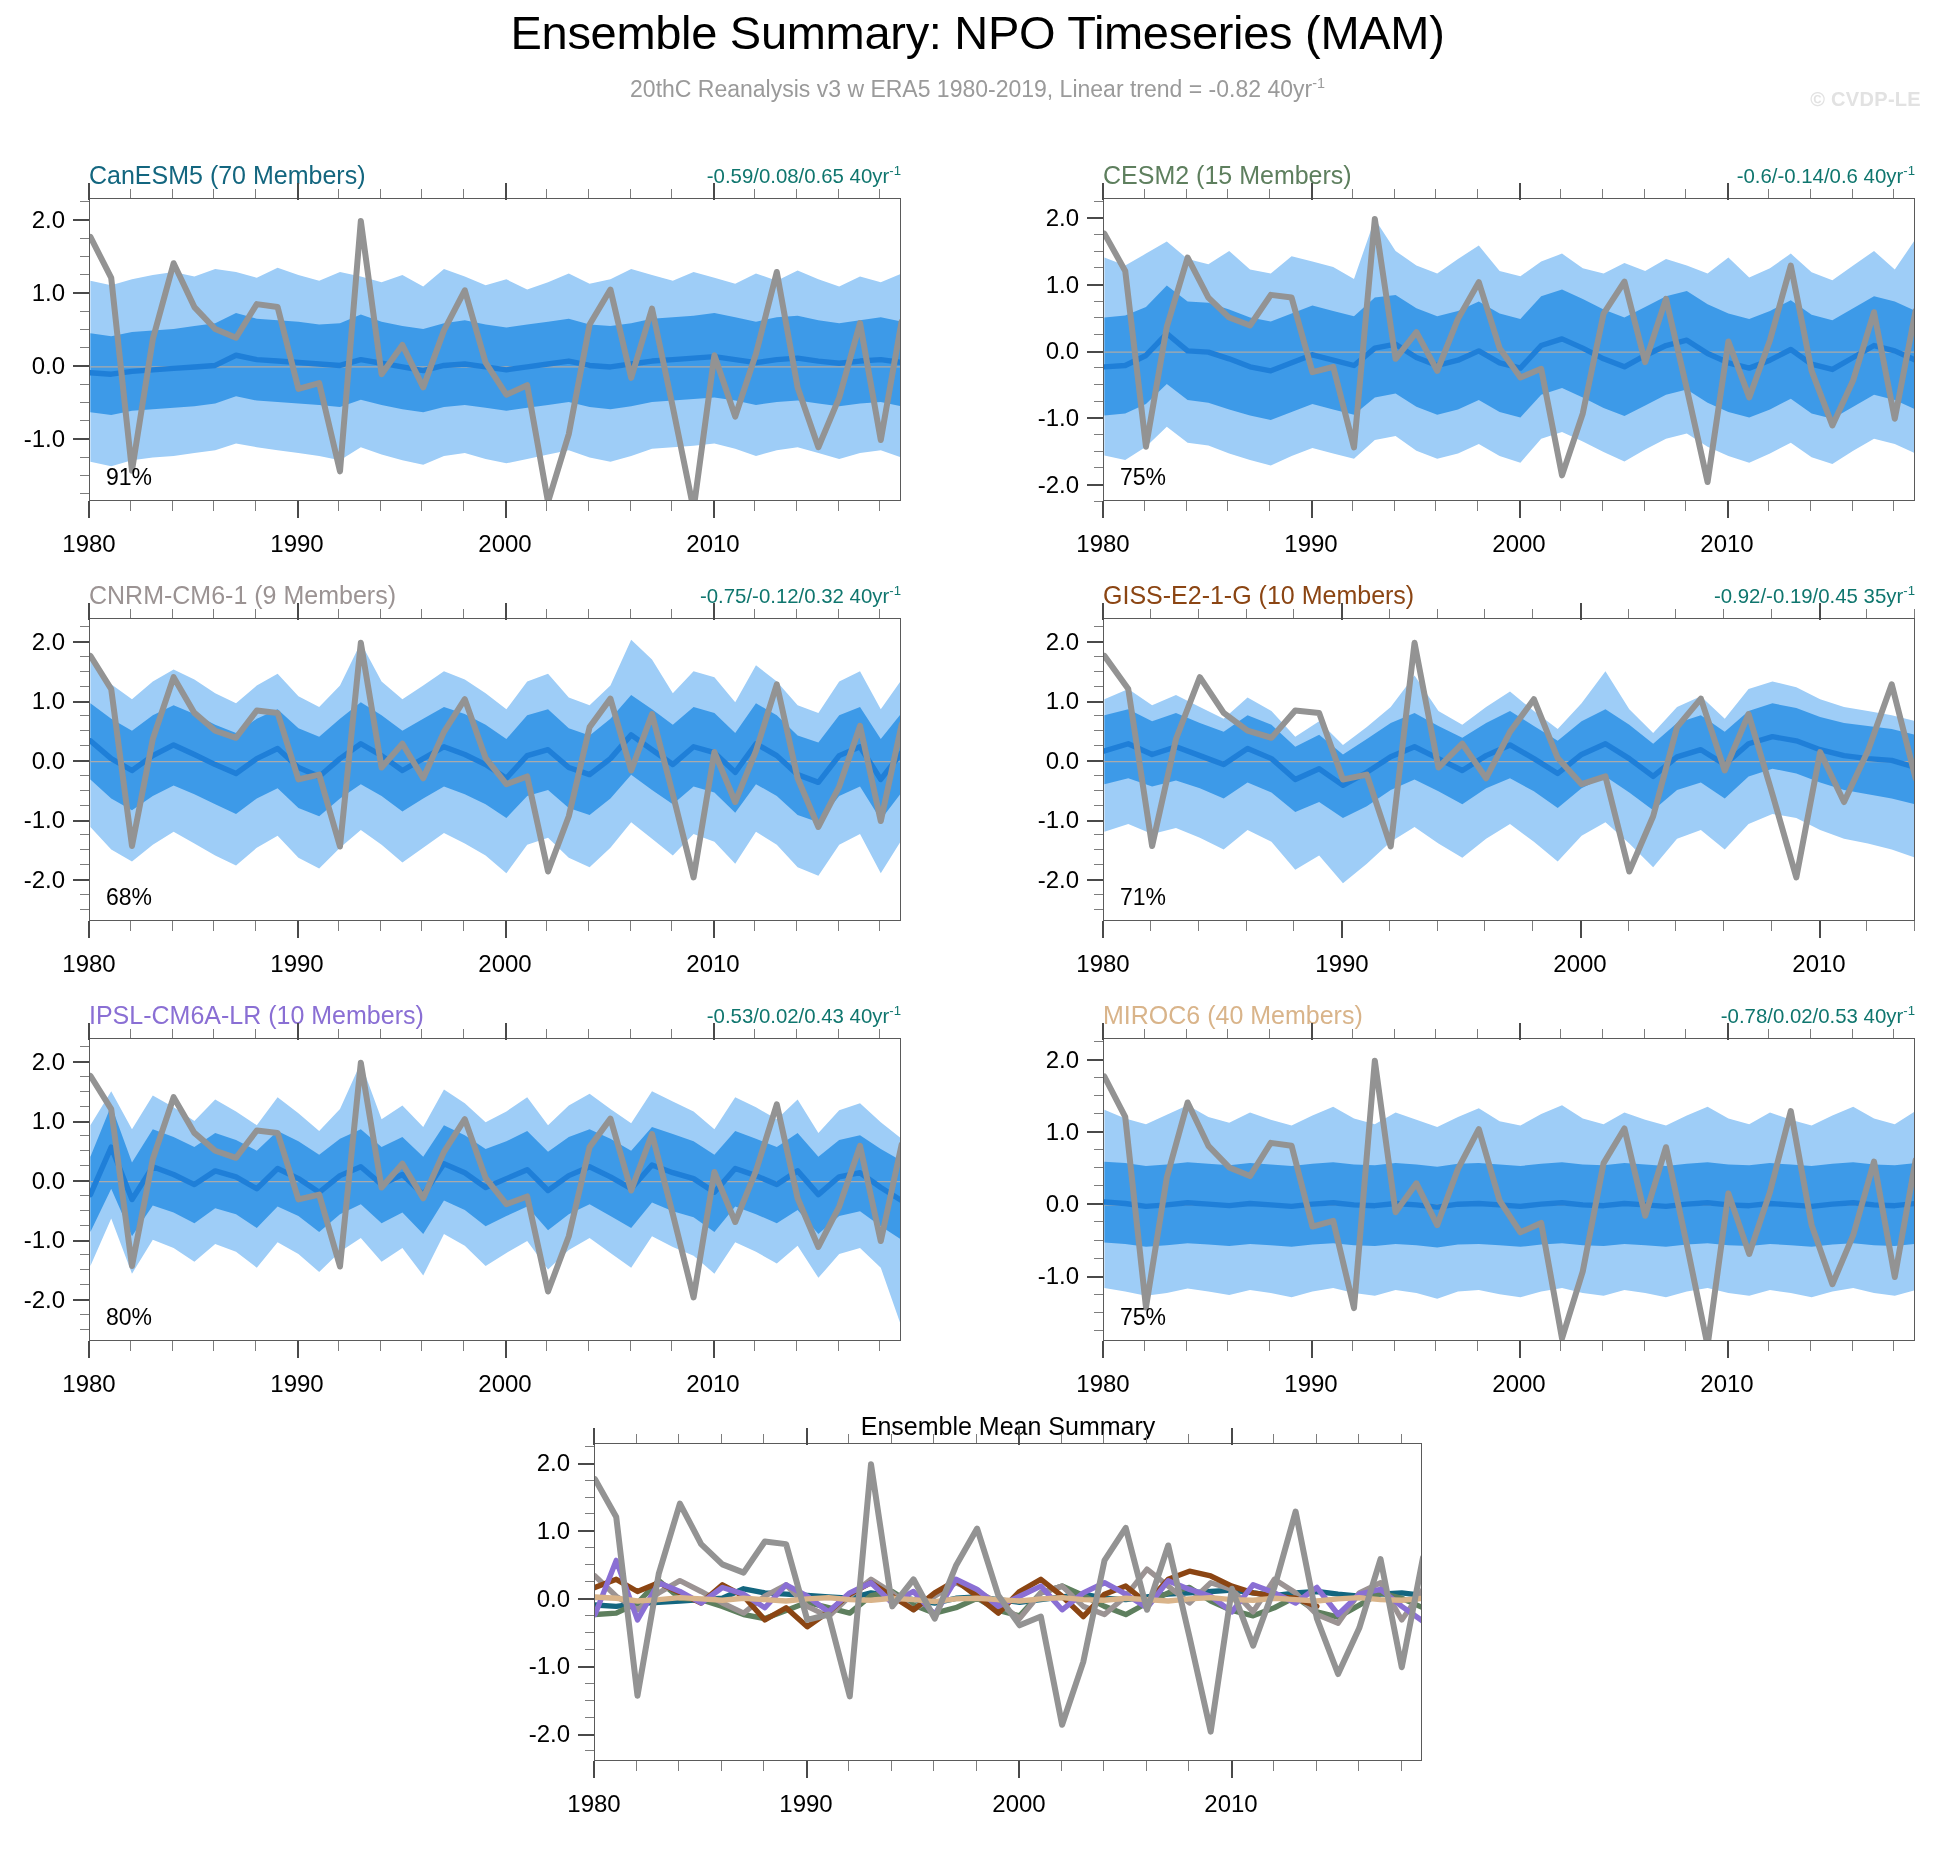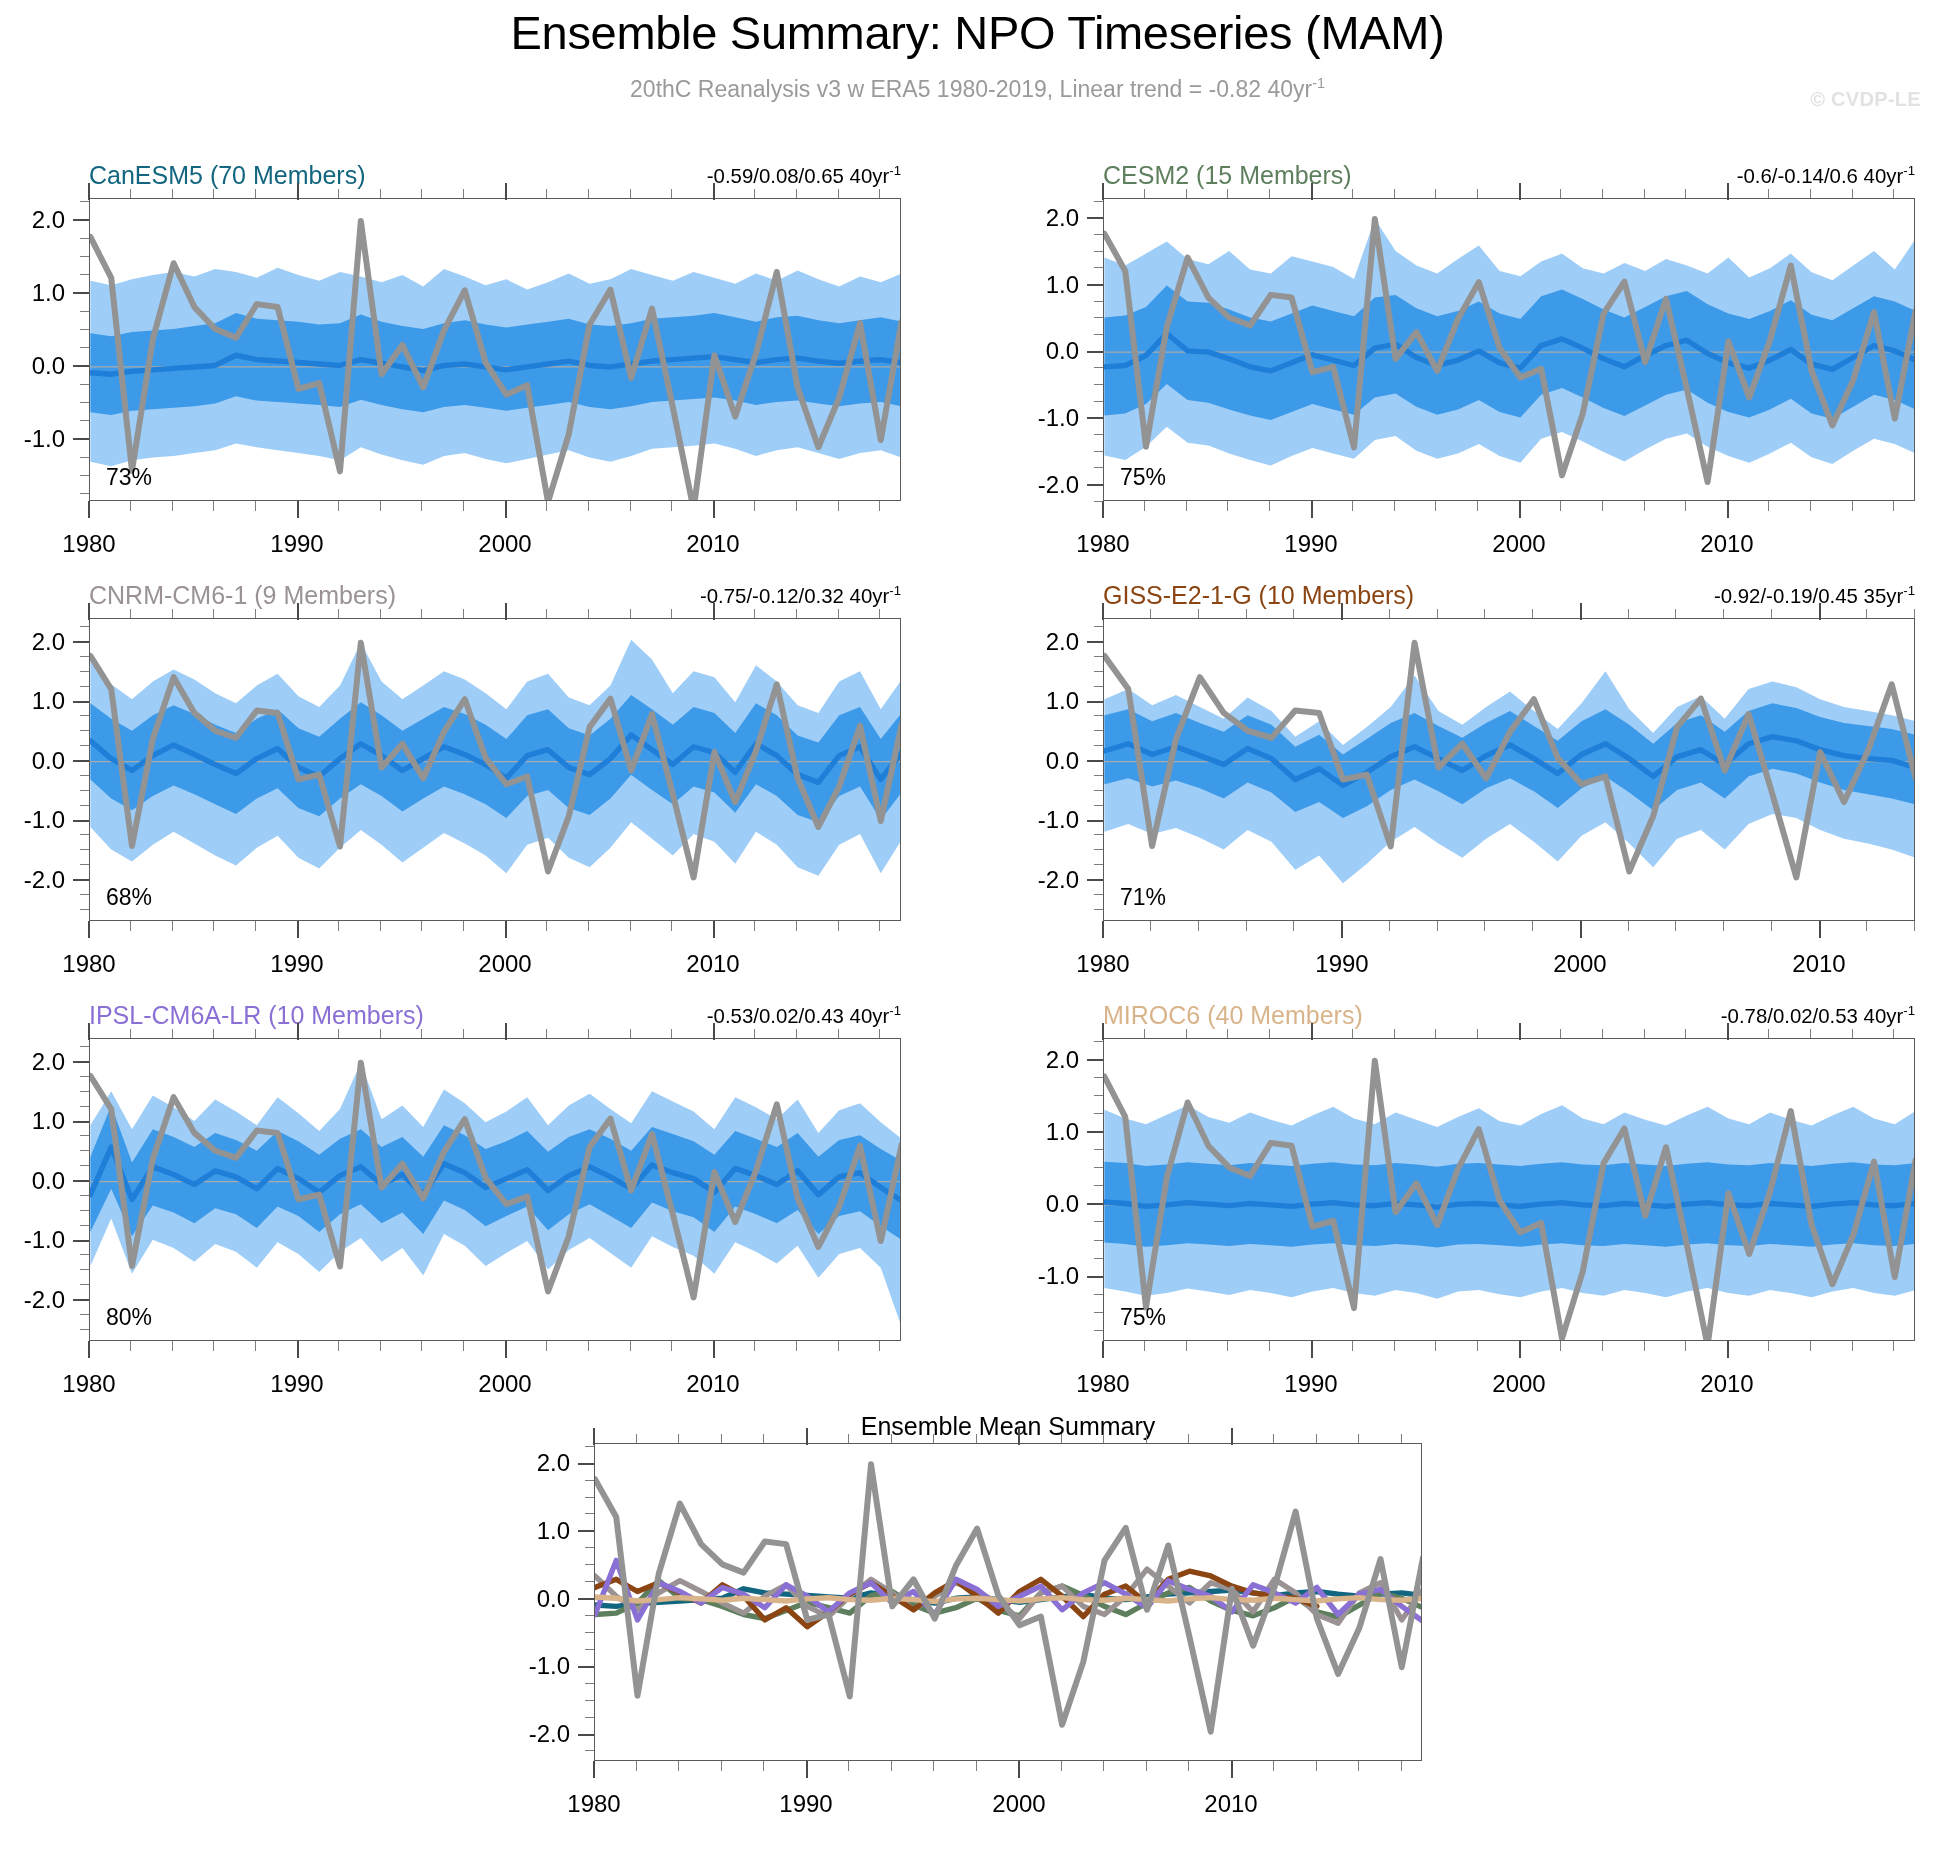--- a/index.html
+++ b/index.html
@@ -54,21 +54,21 @@
     position: absolute;
     left: 0;
     top: 0;
     font-size: 25px;
     white-space: nowrap;
   }
   .panel-trend {
     position: absolute;
     top: 2.4px;
     font-size: 20.4px;
-    color: #000000;
+    color: #0f766e;
     white-space: nowrap;
   }
   .panel-trend sup { font-size: 13.2px; }
 
   .plotbox {
     position: absolute;
     box-sizing: border-box;
     border: 1.8px solid #5a5a5a;
     background: #ffffff;
     overflow: hidden;
@@ -219,21 +219,21 @@
         <div class="xminor-tick" style="left: 374px; top: 0px;"></div>
         <div class="xminor-tick" style="left: 457px; top: 0px;"></div>
         <div class="xminor-tick" style="left: 499px; top: 0px;"></div>
         <div class="xminor-tick" style="left: 541px; top: 0px;"></div>
         <div class="xminor-tick" style="left: 582px; top: 0px;"></div>
         <div class="xminor-tick" style="left: 665px; top: 0px;"></div>
         <div class="xminor-tick" style="left: 707px; top: 0px;"></div>
         <div class="xminor-tick" style="left: 749px; top: 0px;"></div>
         <div class="xminor-tick" style="left: 790px; top: 0px;"></div>
       </div>
-      <div class="pct-label" style="left: 17px; top: 303px;">73%</div>
+      <div class="pct-label" style="left: 17px; top: 303px;">91%</div>
     </div>
     <div class="panel" style="left: 1103px; top: 161px; width: 812px;">
       <div class="panel-title" style="color: rgb(94, 127, 94);">CESM2 (15 Members)</div>
       <div class="panel-trend" style="right: 0px;"><span>-0.6/-0.14/0.6 40yr</span><sup>-1</sup></div>
       <div class="plotbox" style="left: 0px; top: 37px; width: 812px; height: 303px;">
         <svg width="812" height="303" viewBox="0 0 1352 505">
           <polygon points="0.0,97.7 34.7,111.0 69.3,91.0 104.0,71.0 138.7,99.9 173.3,108.8 208.0,86.6 242.7,117.6 277.3,124.3 312.0,95.5 346.7,104.3 381.3,113.2 416.0,133.2 450.7,33.3 485.3,86.6 520.0,111.0 554.7,124.3 589.3,99.9 624.0,77.7 658.7,119.9 693.3,128.7 728.0,104.3 762.7,91.0 797.3,115.4 832.0,124.3 866.7,106.5 901.3,119.9 936.0,99.9 970.7,111.0 1005.3,124.3 1040.0,97.7 1074.7,131.0 1109.3,115.4 1144.0,91.0 1178.7,122.1 1213.3,135.4 1248.0,111.0 1282.7,86.6 1317.3,117.6 1352.0,66.6 1352.0,424.0 1317.3,408.4 1282.7,399.6 1248.0,419.5 1213.3,441.7 1178.7,430.6 1144.0,406.2 1109.3,424.0 1074.7,439.5 1040.0,428.4 1005.3,412.9 970.7,390.7 936.0,399.6 901.3,417.3 866.7,437.3 832.0,421.8 797.3,404.0 762.7,388.5 728.0,399.6 693.3,439.5 658.7,428.4 624.0,408.4 589.3,424.0 554.7,432.9 520.0,419.5 485.3,395.1 450.7,401.8 416.0,432.9 381.3,424.0 346.7,415.1 312.0,428.4 277.3,444.0 242.7,435.1 208.0,424.0 173.3,410.7 138.7,406.2 104.0,379.6 69.3,412.9 34.7,435.1 0.0,427.3" fill="#9ecdf7"></polygon>
           <polygon points="0.0,197.6 34.7,194.2 69.3,179.8 104.0,144.3 138.7,170.9 173.3,173.1 208.0,184.2 242.7,197.6 277.3,204.2 312.0,190.9 346.7,177.6 381.3,186.5 416.0,195.3 450.7,164.3 485.3,159.8 520.0,182.0 554.7,195.3 589.3,186.5 624.0,170.9 658.7,190.9 693.3,199.8 728.0,162.0 762.7,150.9 797.3,166.5 832.0,184.2 866.7,197.6 901.3,179.8 936.0,162.0 970.7,153.2 1005.3,175.4 1040.0,190.9 1074.7,199.8 1109.3,186.5 1144.0,168.7 1178.7,193.1 1213.3,202.0 1248.0,182.0 1282.7,162.0 1317.3,170.9 1352.0,186.5 1352.0,350.7 1317.3,335.2 1282.7,326.3 1248.0,346.3 1213.3,366.3 1178.7,357.4 1144.0,333.0 1109.3,350.7 1074.7,364.0 1040.0,355.2 1005.3,339.6 970.7,317.4 936.0,326.3 901.3,344.1 866.7,361.8 832.0,348.5 797.3,330.7 762.7,315.2 728.0,326.3 693.3,364.0 658.7,355.2 624.0,335.2 589.3,350.7 554.7,359.6 520.0,346.3 485.3,324.1 450.7,330.7 416.0,359.6 381.3,350.7 346.7,341.8 312.0,355.2 277.3,368.5 242.7,360.7 208.0,350.7 173.3,339.6 138.7,335.2 104.0,308.5 69.3,341.8 34.7,357.4 0.0,360.7" fill="#3d9ae8"></polygon>
           <line x1="0" x2="1352" y1="255.27472527472526" y2="255.27472527472526" stroke="#aaaaaa" stroke-width="2"></line>
           <polyline points="0.0,279.7 34.7,277.5 69.3,260.8 104.0,224.2 138.7,253.1 173.3,255.3 208.0,266.4 242.7,279.7 277.3,286.4 312.0,273.0 346.7,259.7 381.3,268.6 416.0,277.5 450.7,248.6 485.3,242.0 520.0,264.2 554.7,277.5 589.3,268.6 624.0,253.1 658.7,273.0 693.3,281.9 728.0,244.2 762.7,233.1 797.3,248.6 832.0,266.4 866.7,279.7 901.3,260.8 936.0,244.2 970.7,235.3 1005.3,257.5 1040.0,273.0 1074.7,281.9 1109.3,268.6 1144.0,250.8 1178.7,275.3 1213.3,284.1 1248.0,264.2 1282.7,244.2 1317.3,253.1 1352.0,268.6" fill="none" stroke="#1f7fd8" stroke-width="9" stroke-linejoin="round" stroke-linecap="round"></polyline>

